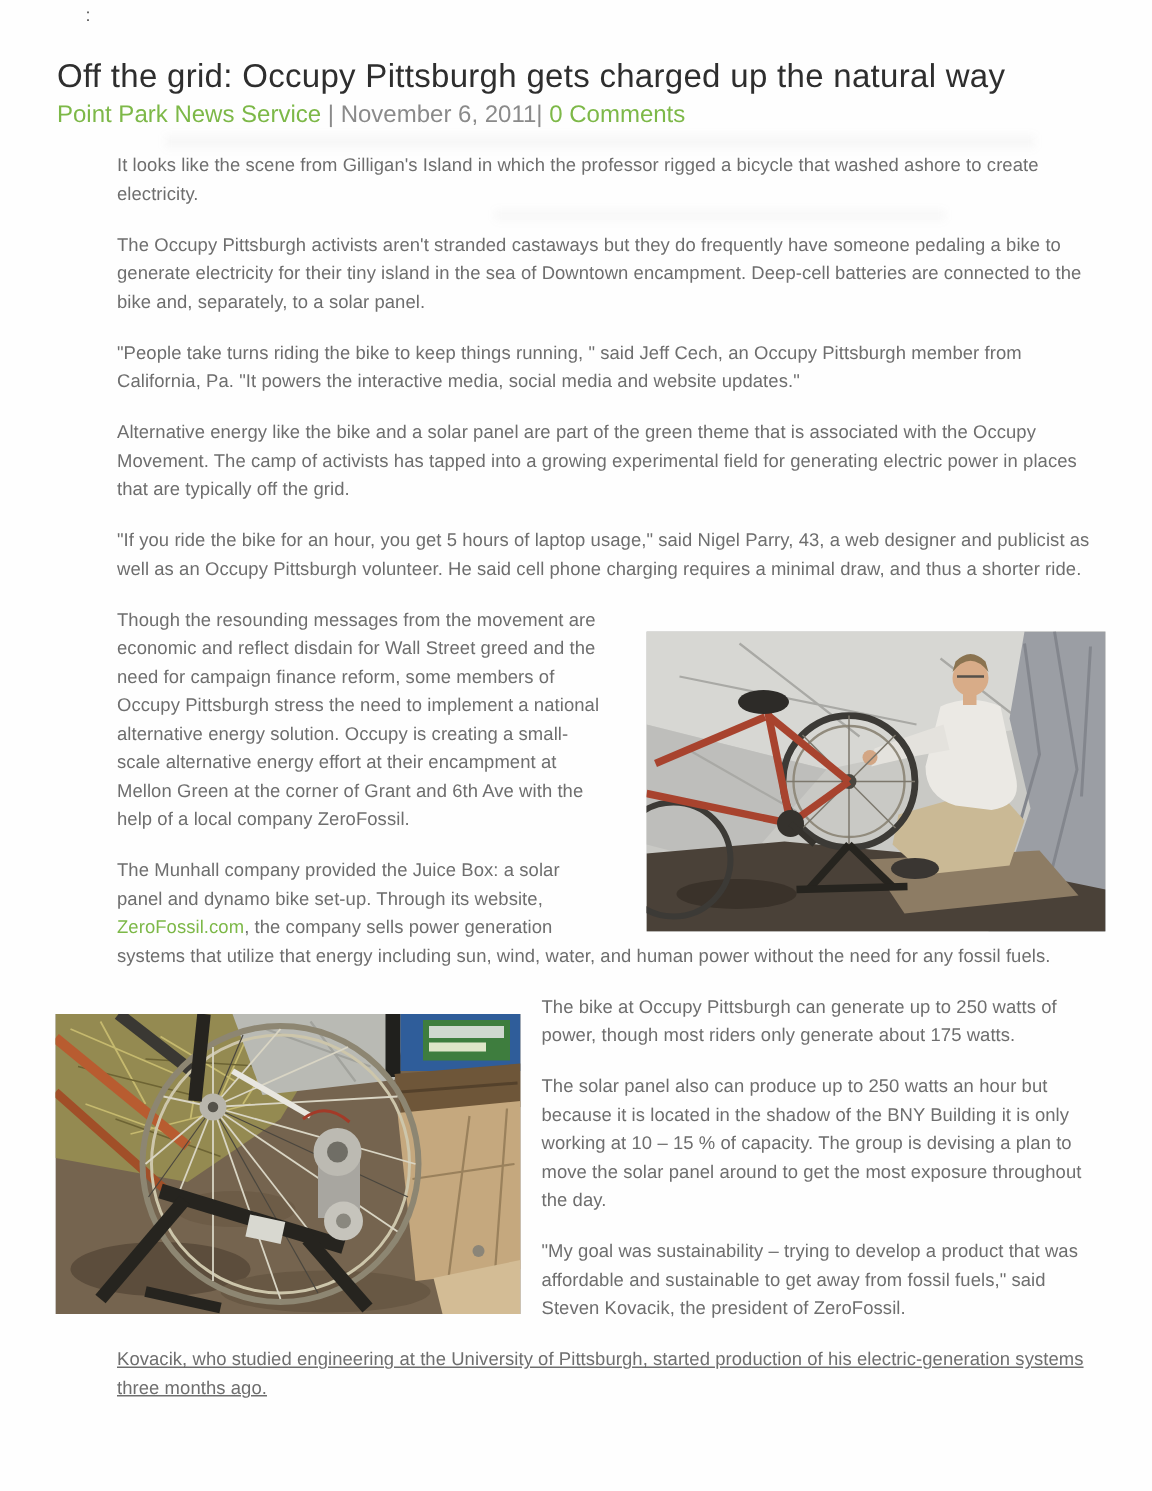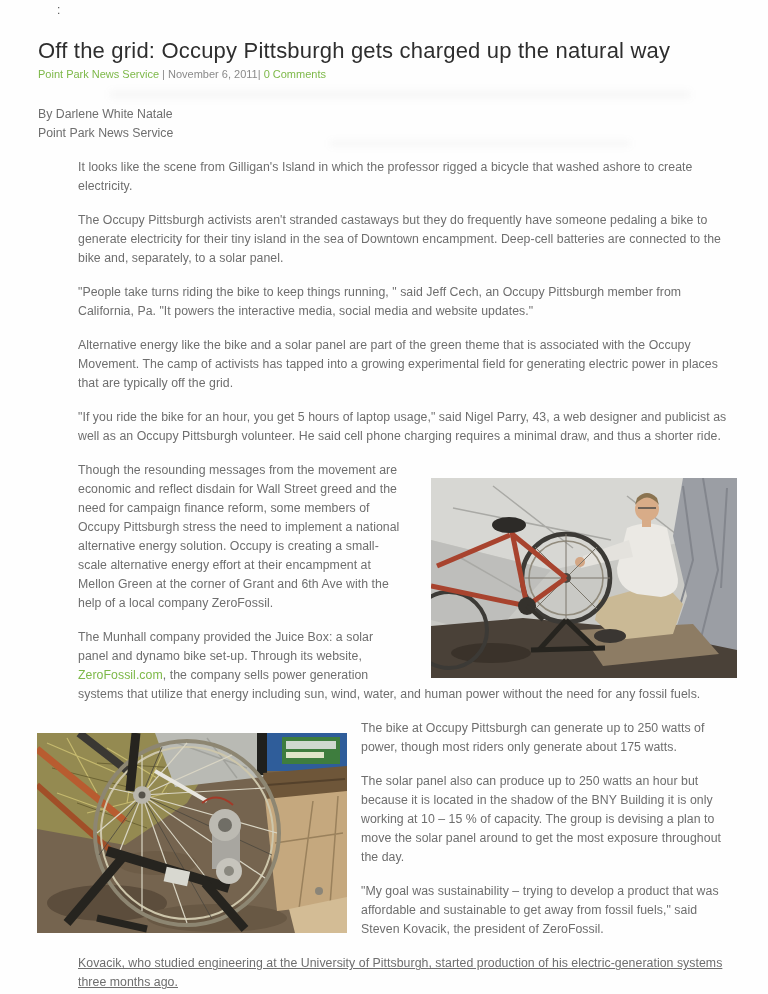--- a/index.html
+++ b/index.html
@@ -33,21 +33,21 @@
   .title {
     padding-top: 38px;
     font-size: 22px;
     font-weight: 400;
     color: #2e2e2e;
     letter-spacing: 0.2px;
     line-height: 1.15;
   }
   .meta {
     margin-top: 5px;
-    font-size: 11px;
+    font-size: 16px;
     color: #8a8a8a;
   }
   .meta span { white-space: pre; }
   .green-link { color: #7db848; text-decoration: none; cursor: pointer; }
   .byline { margin-top: 25px; font-size: 12.3px; line-height: 19px; color: #6e6e6e; }
   p.body-p {
     margin-top: 15px;
     font-size: 12.3px;
     line-height: 19px;
     color: #6e6e6e;
@@ -84,24 +84,20 @@
   <div class="scan-band band2"></div>
 
   <div class="top-mark">:</div>
 
   <h1 class="title">Off the grid: Occupy Pittsburgh gets charged up the natural way</h1>
 
   <div class="meta">
     <span class="green-link">Point Park News Service</span><span> | November 6, 2011| </span><span class="green-link">0 Comments</span>
   </div>
 
-  <div class="byline">
-    <div>By Darlene White Natale</div>
-    <div>Point Park News Service</div>
-  </div>
 
   <p class="body-p">It looks like the scene from Gilligan's Island in which the professor rigged a bicycle that washed ashore to create electricity.</p>
   <p class="body-p">The Occupy Pittsburgh activists aren't stranded castaways but they do frequently have someone pedaling a bike to generate electricity for their tiny island in the sea of Downtown encampment. Deep-cell batteries are connected to the bike and, separately, to a solar panel.</p>
   <p class="body-p">"People take turns riding the bike to keep things running, " said Jeff Cech, an Occupy Pittsburgh member from California, Pa. "It powers the interactive media, social media and website updates."</p>
   <p class="body-p">Alternative energy like the bike and a solar panel are part of the green theme that is associated with the Occupy Movement. The camp of activists has tapped into a growing experimental field for generating electric power in places that are typically off the grid.</p>
   <p class="body-p">"If you ride the bike for an hour, you get 5 hours of laptop usage," said Nigel Parry, 43, a web designer and publicist as well as an Occupy Pittsburgh volunteer. He said cell phone charging requires a minimal draw, and thus a shorter ride.</p>
 
   <div class="section">
     <div class="photo photo-right" role="img" aria-label="Man crouching beside a red bicycle mounted on a generator stand in front of gray tarps">
       <svg viewBox="0 0 306 200" preserveAspectRatio="none">

